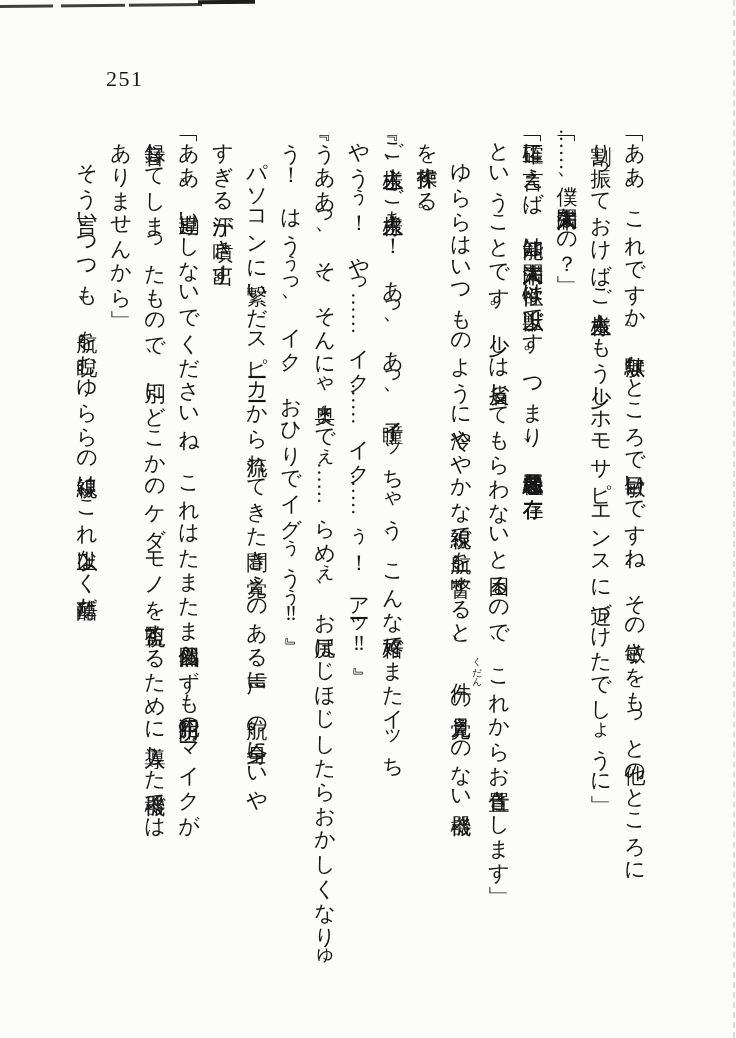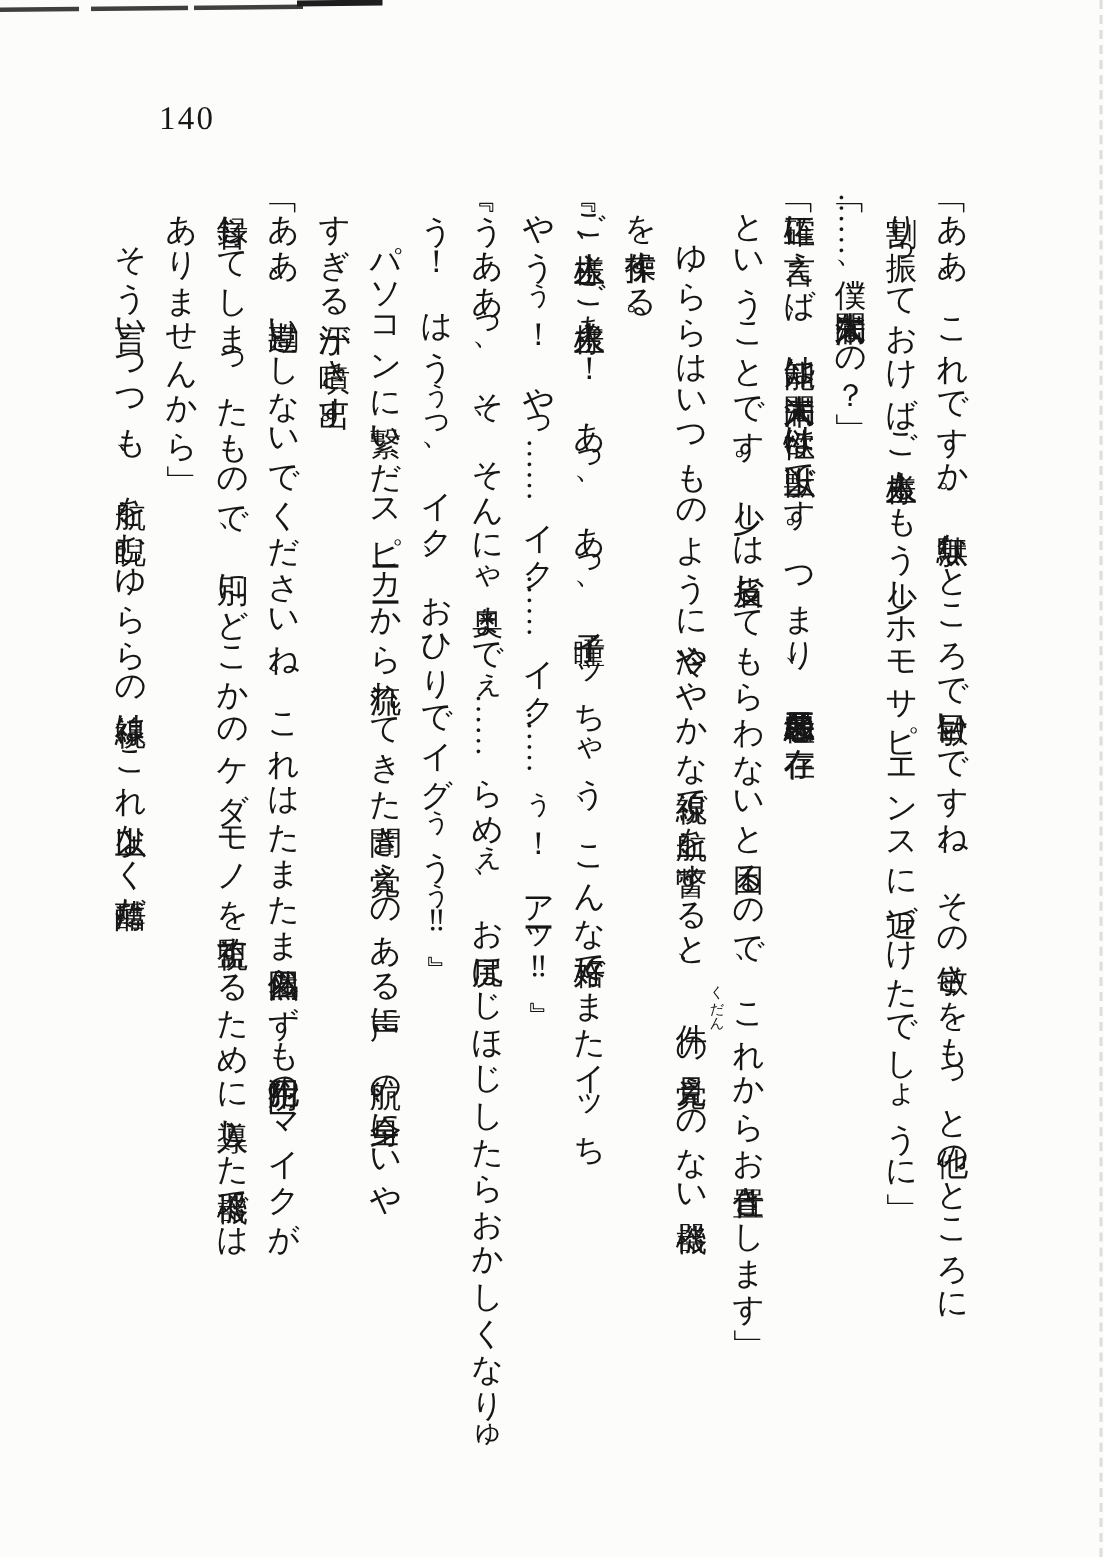--- a/index.html
+++ b/index.html
@@ -73,21 +73,21 @@
     color: var(--text-color);
   }
 </style>
 </head>
 <body>
 
 <div class="page">
   <div class="artifact-a"></div>
   <div class="artifact-b"></div>
   <div class="edge-line"></div>
-  <div class="page-number">140</div>
+  <div class="page-number">251</div>
   <div class="text-block" id="text-block">
       <p class="vline">「ああ、これですか。無駄なところで目敏いですね。その敏さをもっと他のところに</p>
       <p class="vline">割り振っておけばご主人様ももう少しホモサピエンスに近づけたでしょうに」</p>
       <p class="vline">「……僕、人間未満なの？」</p>
       <p class="vline">「正確に言えば、知能は人間未満、性欲は獣以上です。つまり、最悪極悪凶悪な存在</p>
       <p class="vline">ということです。少しは反省してもらわないと困るので、これからお仕置きします」</p>
       <p class="vline indent">ゆららはいつものように冷ややかな視線で航を一瞥すると、<ruby>件<rt>くだん</rt></ruby>の見覚えのない機器</p>
       <p class="vline">を操作する。</p>
       <p class="vline">『ご主人様、ご主人様ぁ！　あっ、あっ、瞳子イッちゃう、こんな格好でまたイッち</p>
       <p class="vline">やうぅ！　やっ……イク……イク……ぅ！　アーッ‼』</p>

